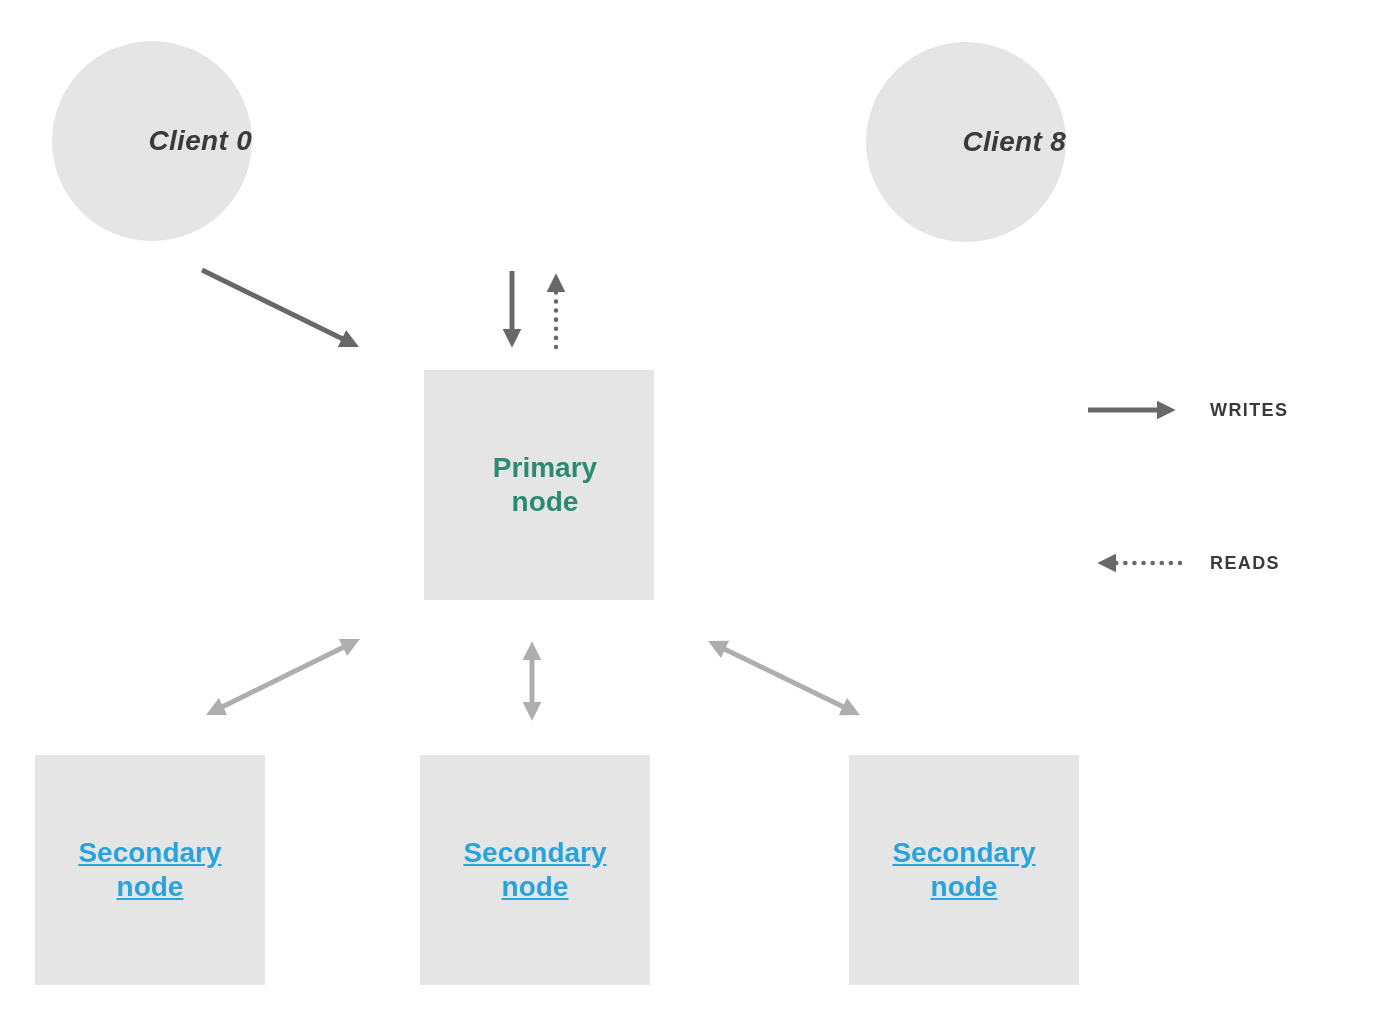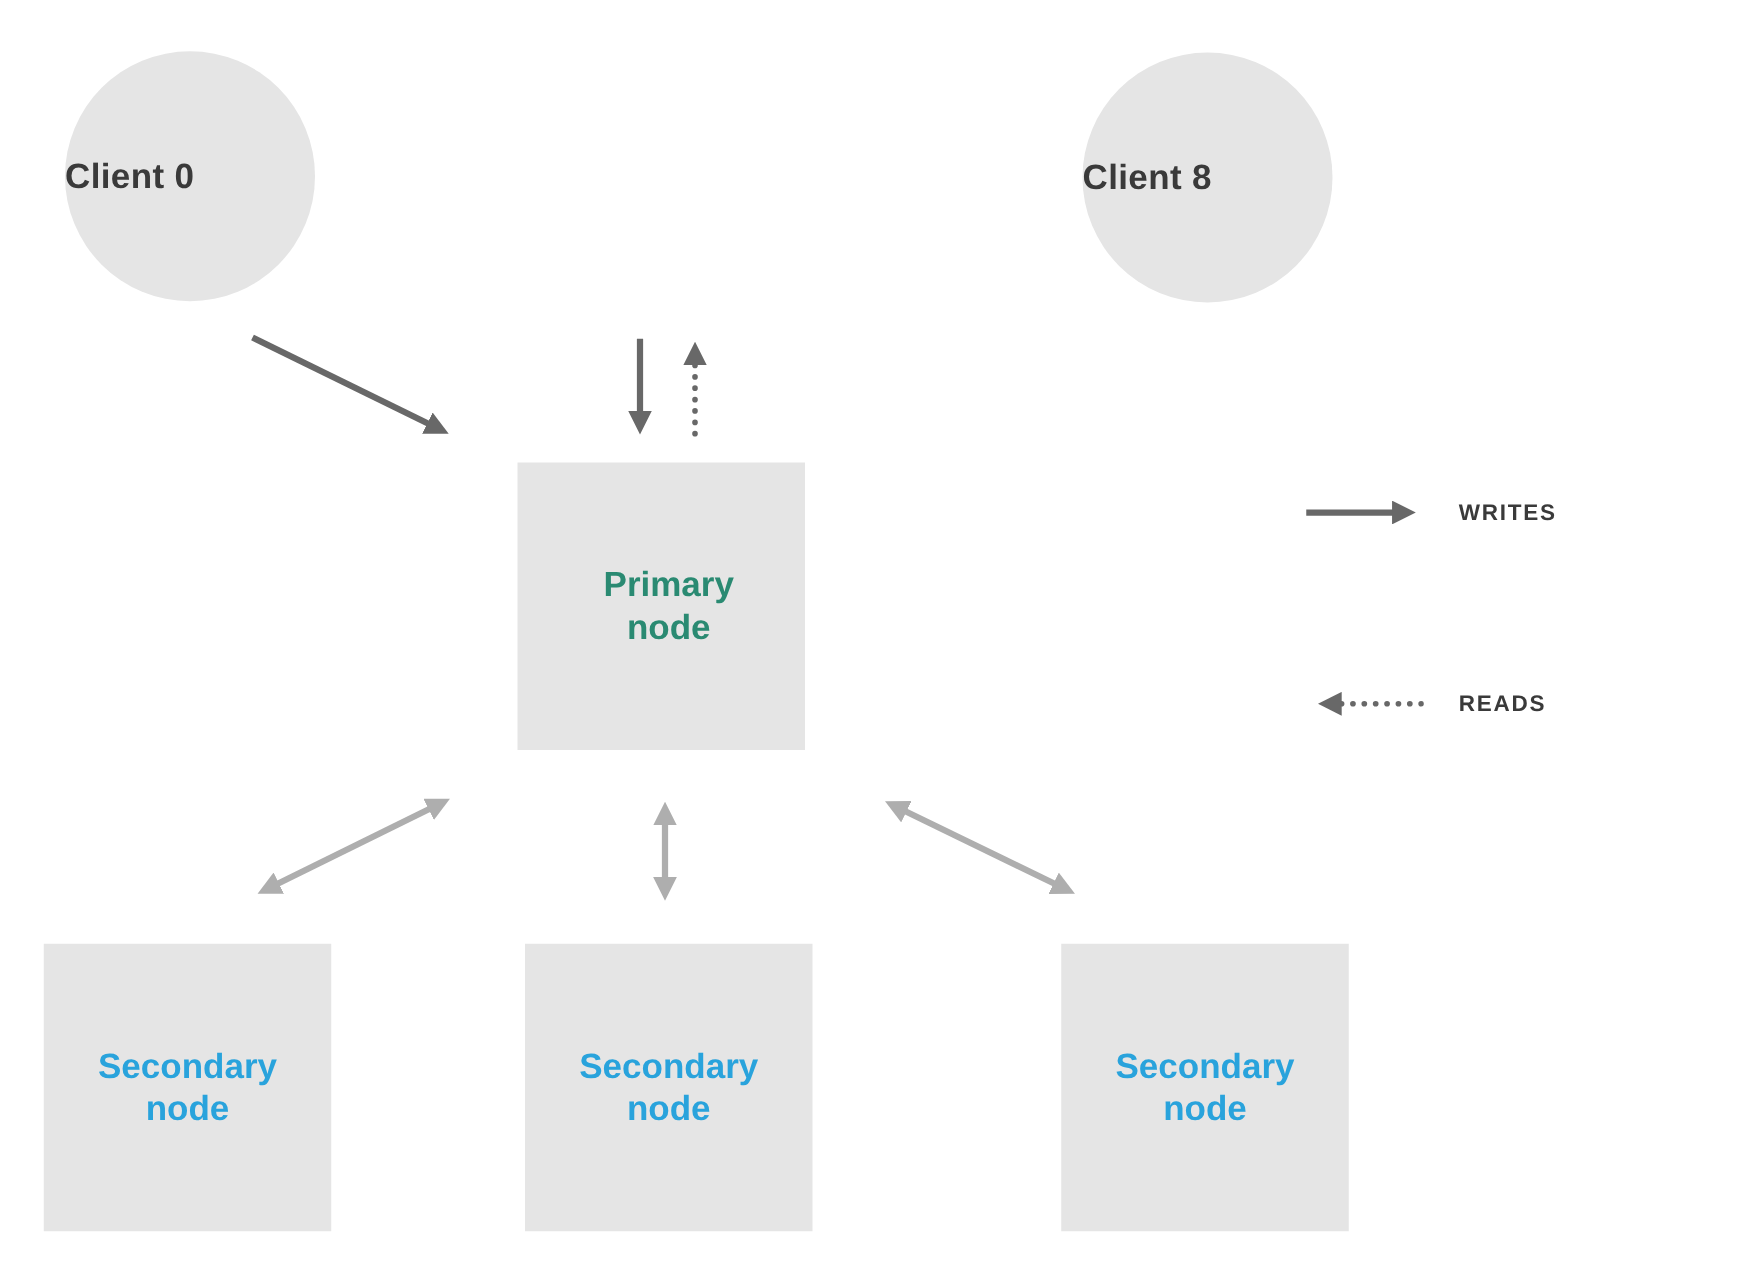--- a/index.html
+++ b/index.html
@@ -36,21 +36,21 @@
   .reads-line  { stroke: var(--reads-arrow); stroke-width: 4.5;
                  stroke-linecap: round; stroke-dasharray: 0.1 9; }
   .head-dark-fill { fill: var(--writes-arrow); }
   .head-gray-fill { fill: var(--replication-arrow); }
 
   .node-circle {
     position: absolute;
     width: 200px; height: 200px;
     border-radius: 50%;
     background: var(--shape-fill);
-    display: flex; align-items: center; justify-content: flex-start;
+    display: flex; align-items: center; justify-content: flex-end; font-style: italic;
   }
   .node-circle .label {
     font-size: 28px;
     font-weight: 600;
     color: var(--label-dark);
     letter-spacing: 0.3px;
   }
   .node-box {
     position: absolute;
     width: 230px; height: 230px;
@@ -58,33 +58,33 @@
     display: flex; align-items: center; justify-content: center;
     text-align: center;
   }
   .node-box .label {
     font-size: 28px;
     font-weight: 700;
     line-height: 1.22;
     width: 170px;
   }
   .primary-box .label   { color: var(--primary-label); }
-  .secondary-box .label { color: var(--secondary-label); }
+  .secondary-box .label { color: var(--secondary-label); text-decoration: underline; }
 
   .circle-client0 { left: 52px;  top: 41px; }
   .circle-client1 { left: 435px; top: 41px; }
   .circle-client2 { left: 866px; top: 42px; }
-  .box-primary     { left: 414px; top: 370px; padding-left: 12px; }
+  .box-primary     { left: 424px; top: 370px; padding-left: 12px; }
   .box-secondary-0 { left: 35px;  top: 755px; }
   .box-secondary-1 { left: 420px; top: 755px; }
   .box-secondary-2 { left: 849px; top: 755px; }
 
   .legend-row {
     position: absolute;
-    left: 1044px;
+    left: 1087px;
     height: 26px;
     display: flex;
     align-items: center;
   }
   .legend-row-writes      { top: 397px; }
   .legend-row-replication { top: 474px; }
   .legend-row-reads       { top: 550px; }
   .legend-row svg { display: block; }
   .legend-label {
     margin-left: 28px;

